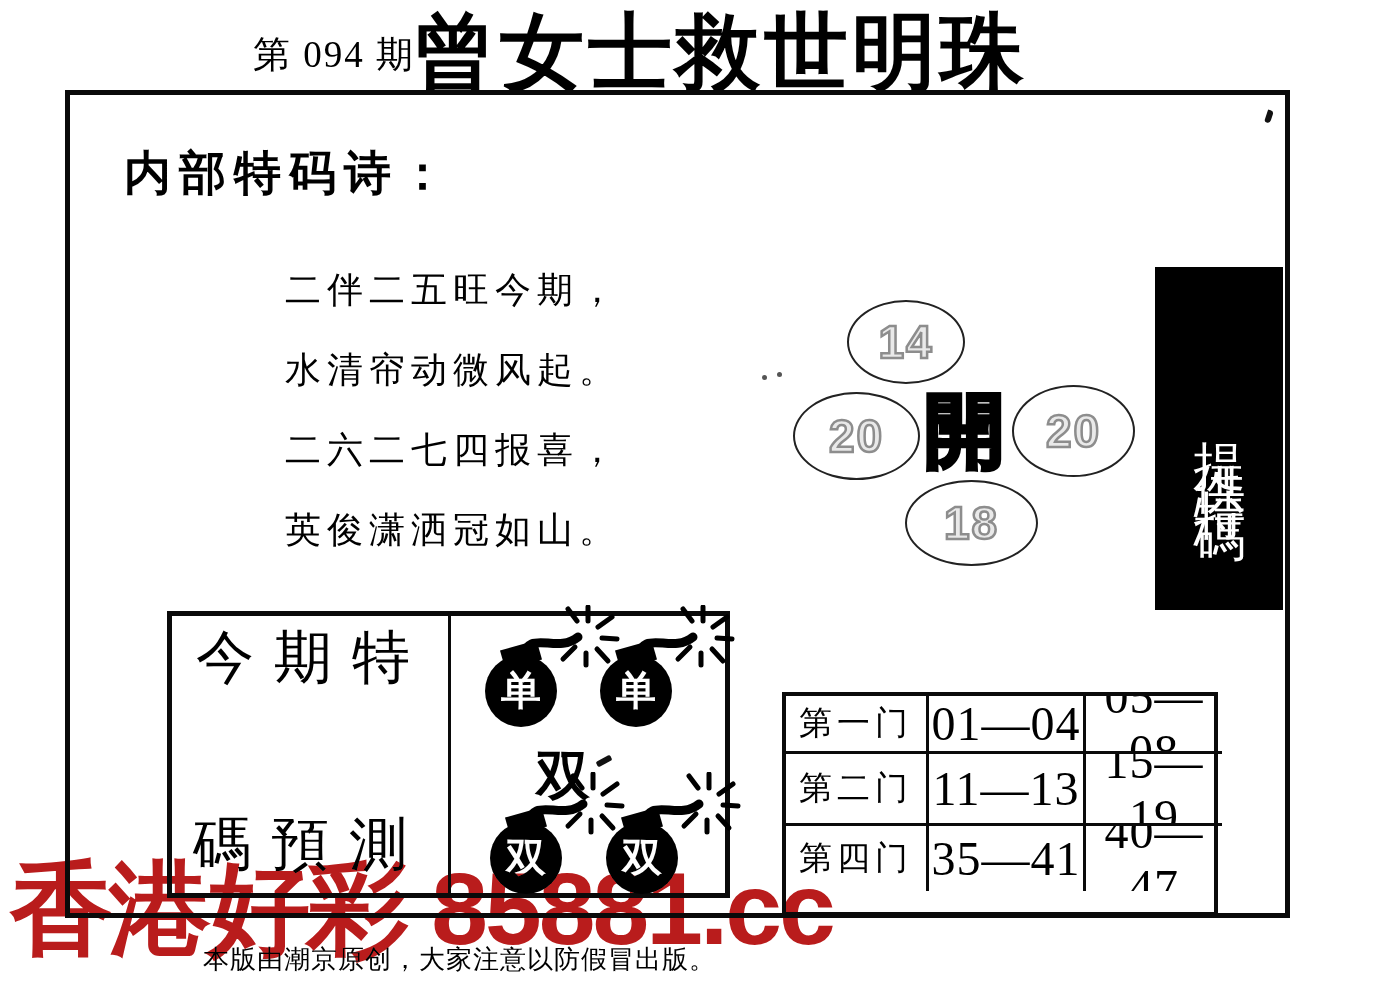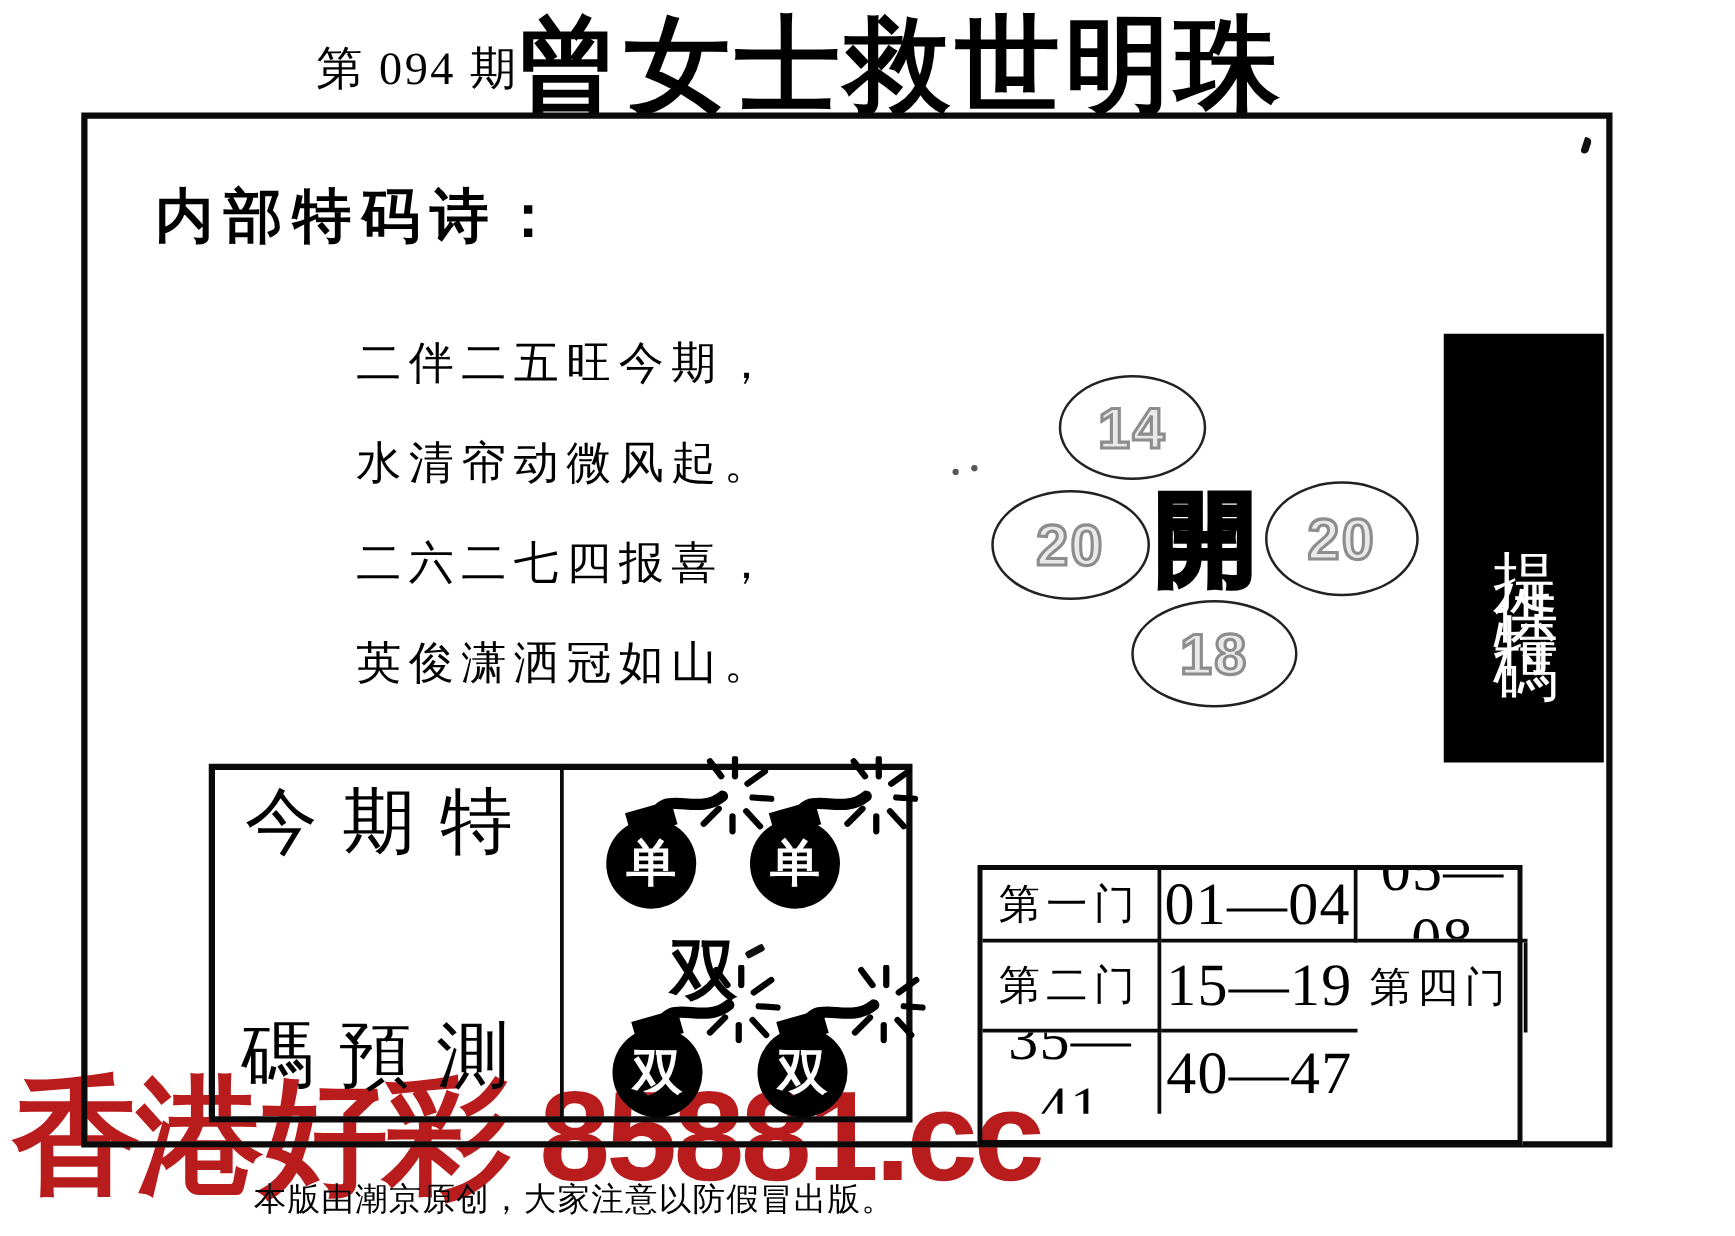--- a/index.html
+++ b/index.html
@@ -278,20 +278,23 @@
     <div class="gate-cell">
         <span class="gate-range">01—04</span>
       </div>
     <div class="gate-cell last-col">
         <span class="gate-range">05—08</span>
       </div>
 
     <div class="gate-cell">
         <span class="gate-name">第二门</span>
       </div>
+    <div class="gate-cell">
+        <span class="gate-range">11—13</span>
+      </div>
     <div class="gate-cell last-col">
         <span class="gate-range">15—19</span>
       </div>
 
     <div class="gate-cell last-row">
         <span class="gate-name">第四门</span>
       </div>
     <div class="gate-cell last-row">
         <span class="gate-range">35—41</span>
       </div>

